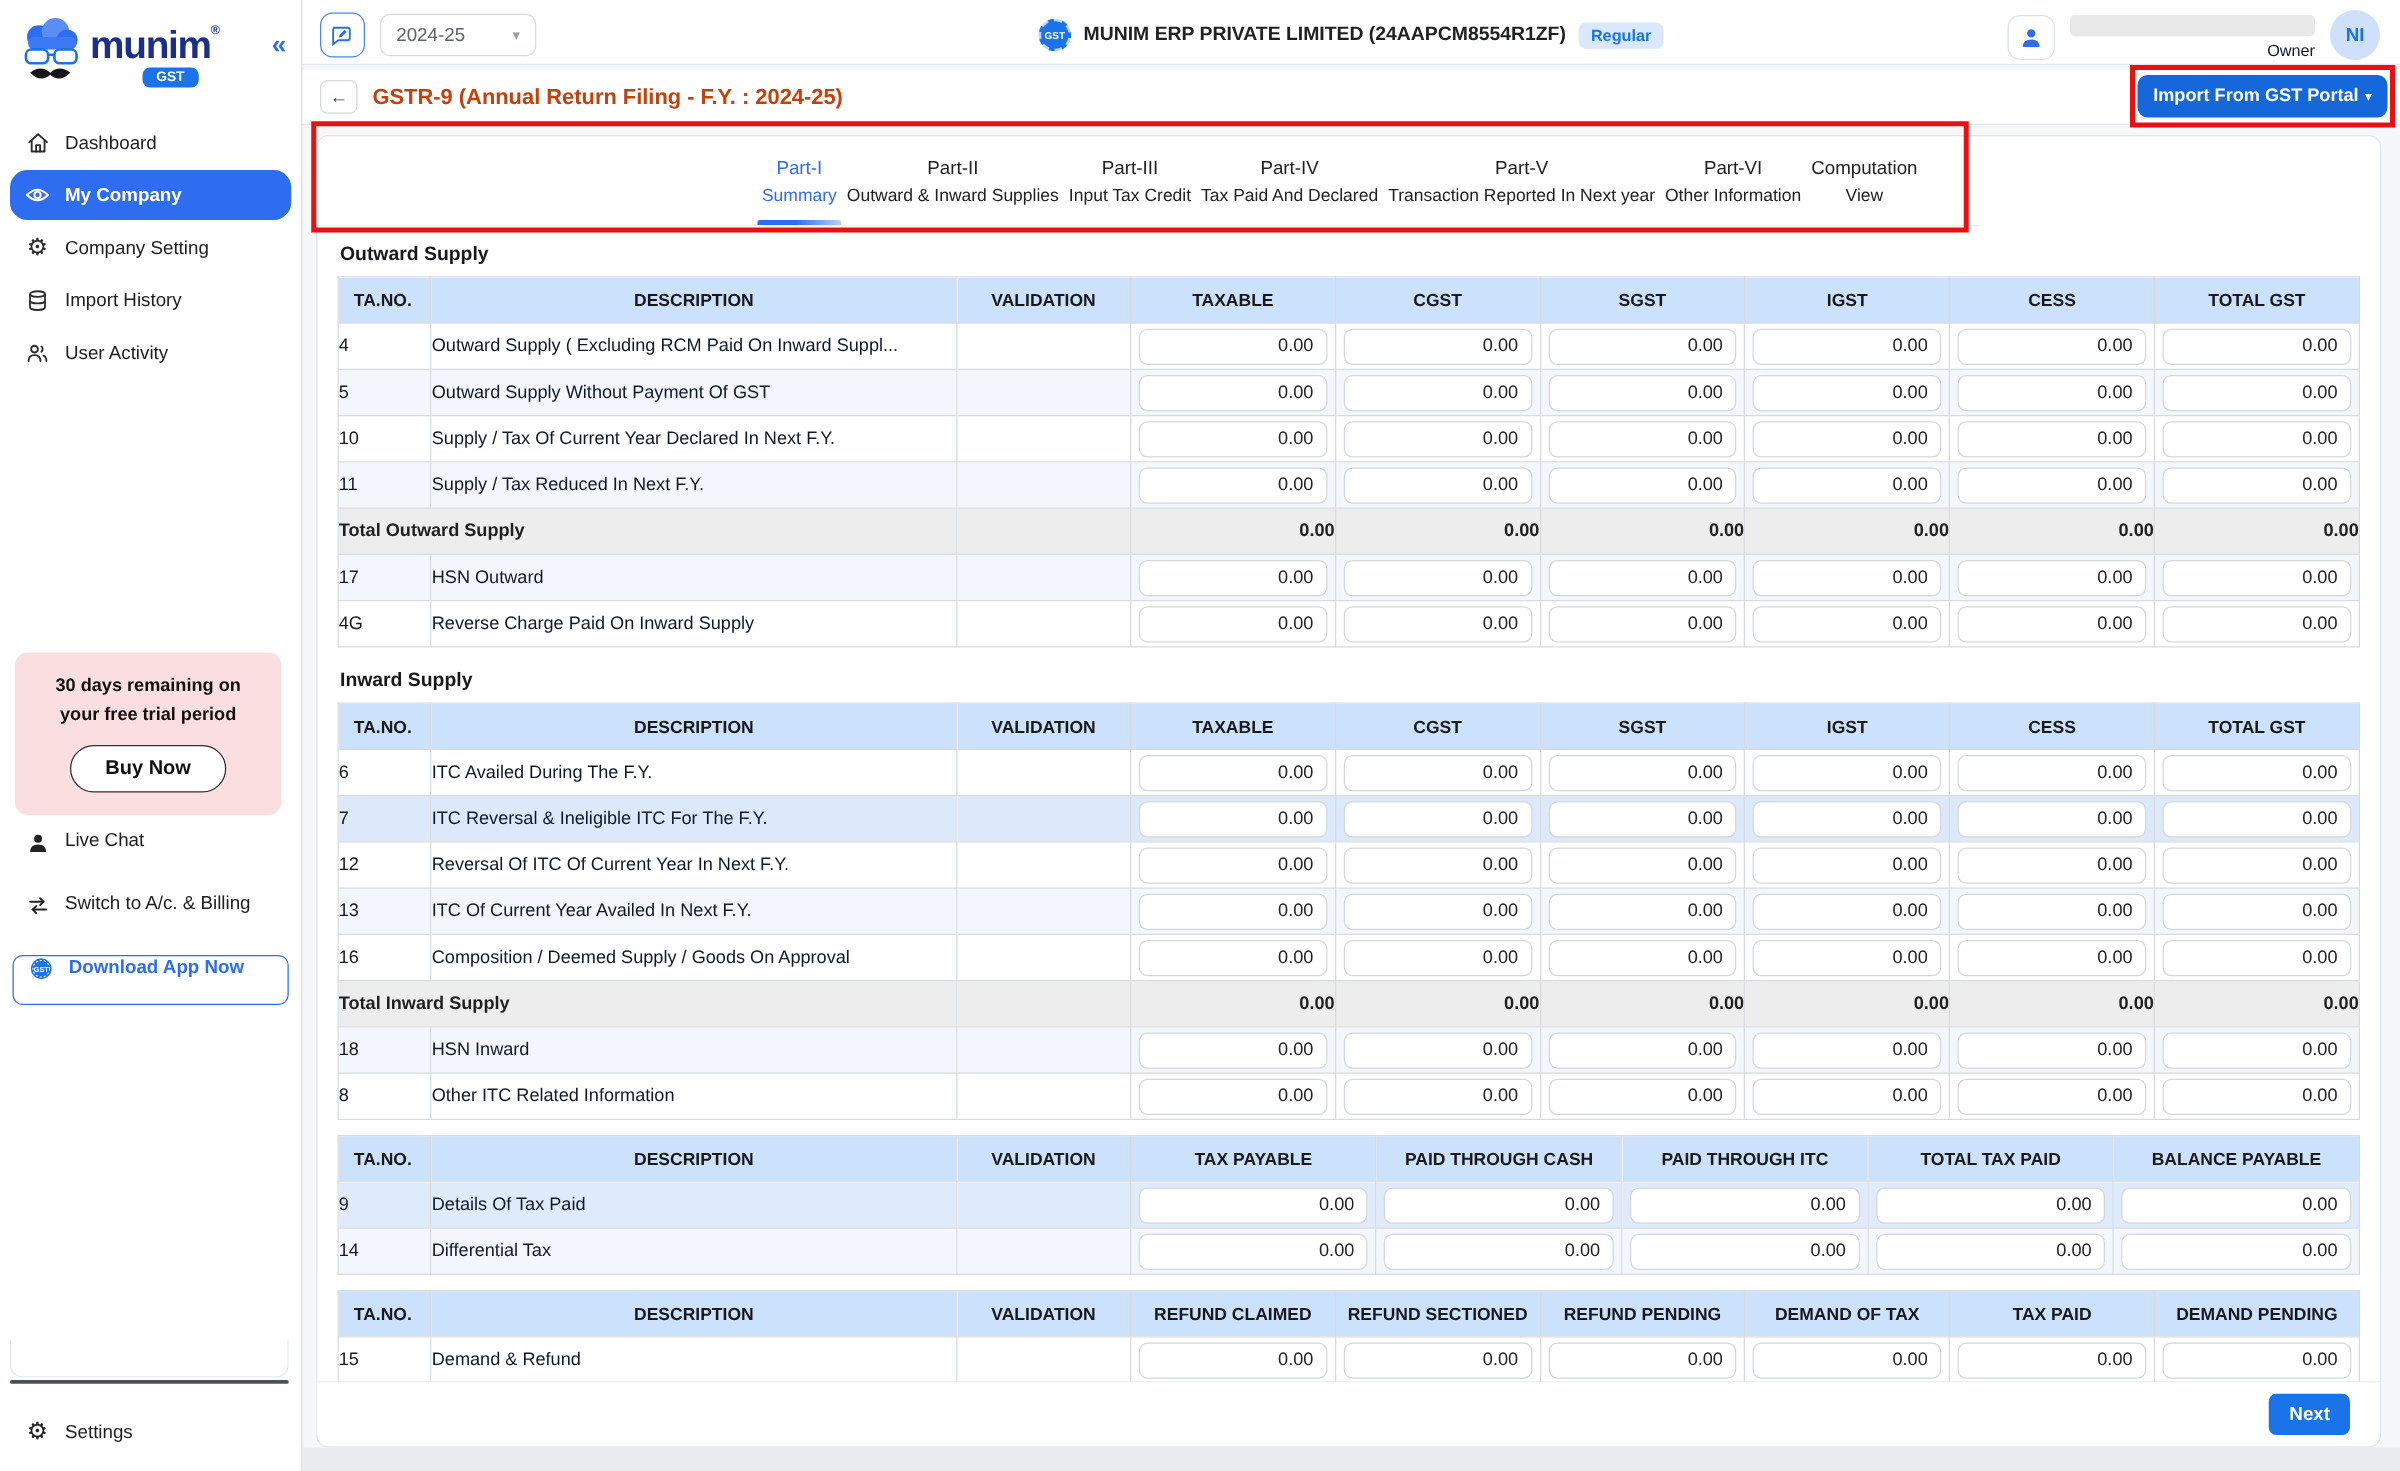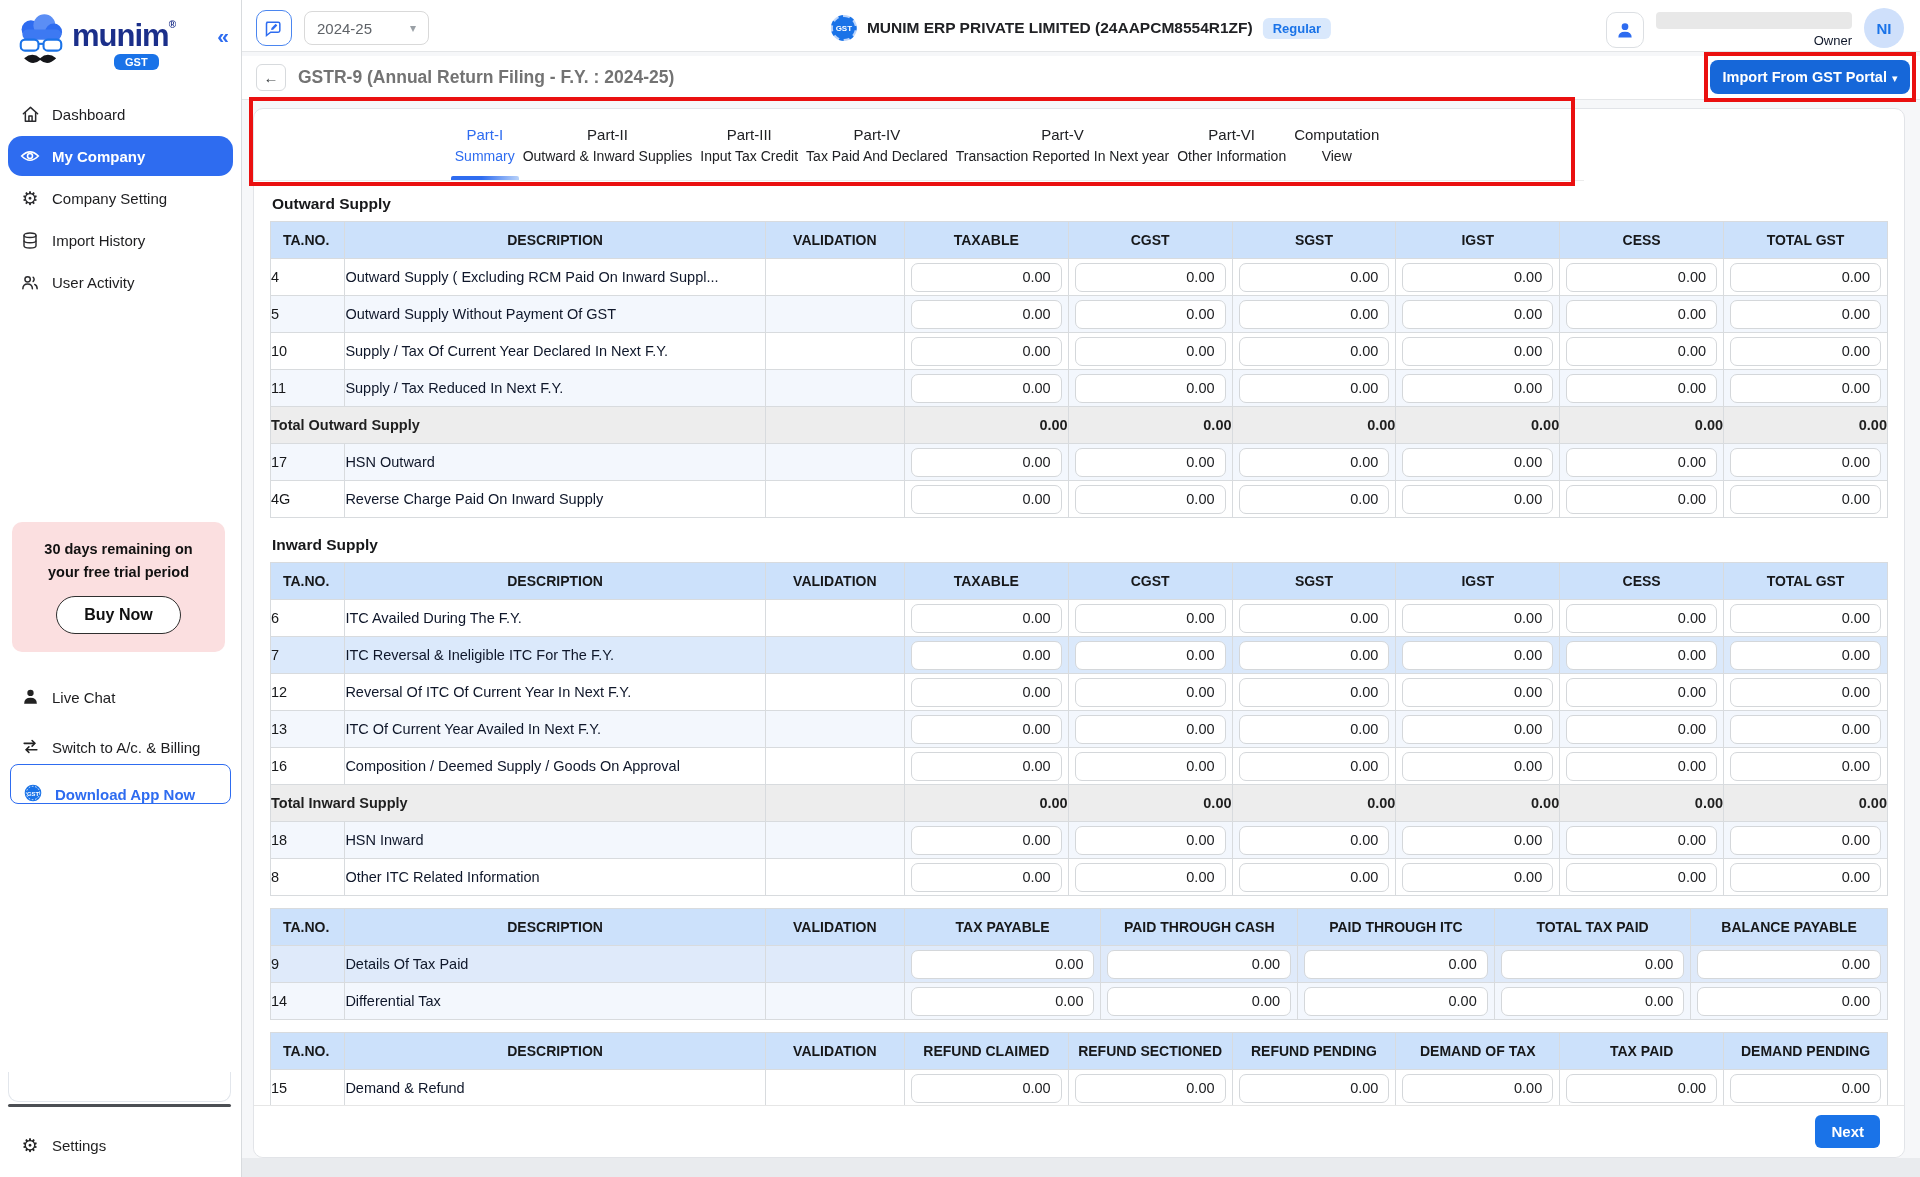--- a/index.html
+++ b/index.html
@@ -18,21 +18,21 @@
   .collapse { position:absolute; right:12px; top:24px; color:#2e6cf0; font-size:21px; font-weight:bold; cursor:pointer; }
   .menu { position:absolute; top:92px; left:0; right:0; }
   .menu-item { display:flex; align-items:center; gap:12px; height:40px; margin:2px 8px; padding:0 12px; border-radius:8px; font-size:15px; color:#1d1d1f; cursor:pointer; }
   .menu-item .mi-icon { width:20px; height:20px; display:flex; align-items:center; justify-content:center; color:#2b2b2e; }
   .menu-item.active { background:#2e6cf0; color:#fff; font-weight:600;border-radius:14px; }
   .menu-item.active .mi-icon { color:#fff; }
   .trial-box { position:absolute; top:522px; left:12px; right:16px; background:#fbdfe0; border-radius:10px; padding:16px 8px 18px; text-align:center; }
   .trial-line { font-size:14.5px; font-weight:bold; color:#111; line-height:1.6; }
   .buy-btn { margin-top:12px; background:#fff; border:1px solid #2f2f2f; border-radius:999px; padding:9px 27px; font-size:16px; font-weight:bold; color:#111; cursor:pointer; font-family:inherit; }
   .side-links { position:absolute; top:664px; left:0; right:0; }
-  .side-link { display:flex; align-items:flex-end; gap:12px; height:42px; padding:0 20px; font-size:15px; color:#1d1d1f; cursor:pointer; margin-bottom:8px; }
+  .side-link { display:flex; align-items:flex-start; gap:12px; height:42px; padding:0 20px; font-size:15px; color:#1d1d1f; cursor:pointer; margin-bottom:8px; }
   .side-link .mi-icon { width:20px; height:20px; display:flex; align-items:center; justify-content:center; color:#222; }
   .side-link.accent { border:1.5px solid #2e6cf0; border-radius:8px; margin:0 10px; color:#2e6cf0; font-weight:600; height:40px; padding:0 12px; }
   .scroll-box-bottom { position:absolute; left:8px; right:10px; top:1072px; height:30px; border:1px solid #e2e6ec; border-top:none; border-radius:0 0 10px 10px; }
   .scroll-dark-line { position:absolute; left:8px; right:10px; top:1104px; height:3px; background:#4c4f54; border-radius:2px; }
   .settings-row { position:absolute; left:0; right:0; top:1124px; display:flex; align-items:center; gap:12px; height:42px; padding:0 20px; font-size:15px; cursor:pointer; }
   .settings-row .mi-icon { width:20px; display:flex; justify-content:center; color:#222; }
   .gear-glyph { font-size:19px; line-height:1; }
 
   
   .main { position:absolute; left:242px; top:0; right:0; bottom:0; }
@@ -46,30 +46,30 @@
   .regular-badge { background:#d9e8fc; color:#1a73e8; font-size:13px; font-weight:600; padding:3px 10px; border-radius:6px; }
   .user-cluster { position:absolute; right:16px; top:6px; display:flex; align-items:flex-start; gap:12px; }
   .person-btn { width:38px; height:36px; border:1px solid #dcdfe3; border-radius:10px; background:#fff; display:flex; align-items:center; justify-content:center; margin-top:6px; cursor:pointer; }
   .owner-wrap { display:flex; flex-direction:column; align-items:flex-end; margin-top:6px; }
   .blur-name { width:196px; height:17px; background:#e8e8e8; border-radius:4px; }
   .owner-label { font-size:13px; color:#0f172a; margin-top:4px; }
   .avatar { width:40px; height:40px; border-radius:50%; background:#cfe0fb; color:#1a73e8; font-size:15px; font-weight:bold; display:flex; align-items:center; justify-content:center; margin-top:2px; cursor:pointer; }
 
   .title-row { position:absolute; left:0; right:0; top:56px; height:44px; background:#fff; border-bottom:1px solid #e4e6e8; display:flex; align-items:center; padding-left:14px; }
   .back-btn { width:30px; height:27px; border:1px solid #d7dadd; border-radius:6px; background:#fff; color:#3c4043; font-size:15px; display:flex; align-items:center; justify-content:center; cursor:pointer; }
-  .page-title { margin-left:12px; font-size:17.5px; font-weight:bold; color:#737373;text-align:right; }
+  .page-title { margin-left:12px; font-size:17.5px; font-weight:bold; color:#c2410c;text-align:right; }
 
   .import-annotation { position:absolute; right:4px; top:52px; width:212px; height:50px; border:4px solid #ea1010; z-index:20; display:flex; align-items:center; justify-content:center; background:#fff; }
   .import-btn { background:#1667d9; color:#fff; border:none; border-radius:8px; font-size:14.5px; font-weight:bold; padding:9px 13px; cursor:pointer; font-family:inherit; white-space:nowrap; }
   .import-btn .chev { font-size:11px; margin-left:5px; }
 
   
   .card { position:absolute; left:11px; right:15px; top:108px; height:1050px; background:#fff; border:1px solid #e2e4e8; border-radius:10px; }
   .tabs-annotation { position:absolute; left:7px; top:97px; width:1326px; height:89px; border:4px solid #ea1010; z-index:15; pointer-events:none; }
-  .tabs { position:absolute; left:0; top:0; width:1330px; height:72px; display:flex; justify-content:center; align-items:stretch; padding:0 46px 0 42px; border-bottom:1px solid #ececec; }
+  .tabs { position:absolute; left:0; top:0; width:1330px; height:72px; display:flex; justify-content:flex-end; align-items:stretch; padding:0 46px 0 42px; border-bottom:1px solid #ececec; }
   .tab { position:relative; display:flex; flex-direction:column; align-items:center; justify-content:center; gap:5px; cursor:pointer; padding:0 4px; }
   .tab .t1 { font-size:15px; color:#202124; }
   .tab .t2 { font-size:14px; color:#202124; }
   .tab.active .t1, .tab.active .t2 { color:#2e6cf0; }
   .tab-underline { position:absolute; left:0; right:0; bottom:0; height:4px; background:linear-gradient(90deg,#2e6cf0 45%,#b9d2f9); border-radius:2px 2px 0 0; }
 
   
   .content { position:absolute; left:0; right:0; top:72px; height:926px; overflow:hidden; padding:8px 16px 0; }
   .section-title { font-size:15.5px; font-weight:bold; color:#17181a; margin:6px 0 8px 2px; }
   .gap { height:12px; }

